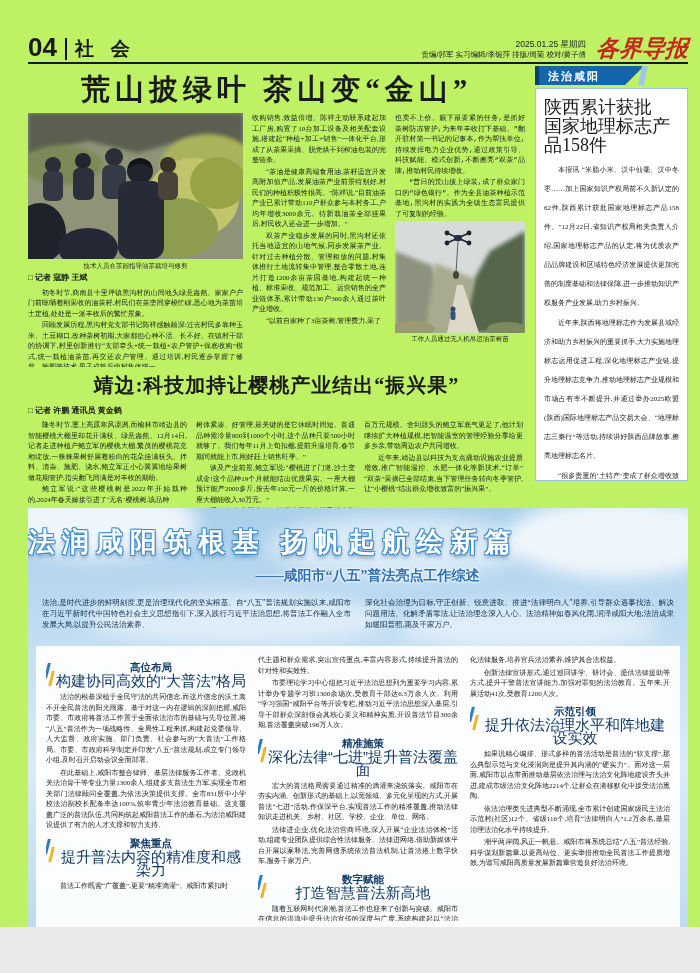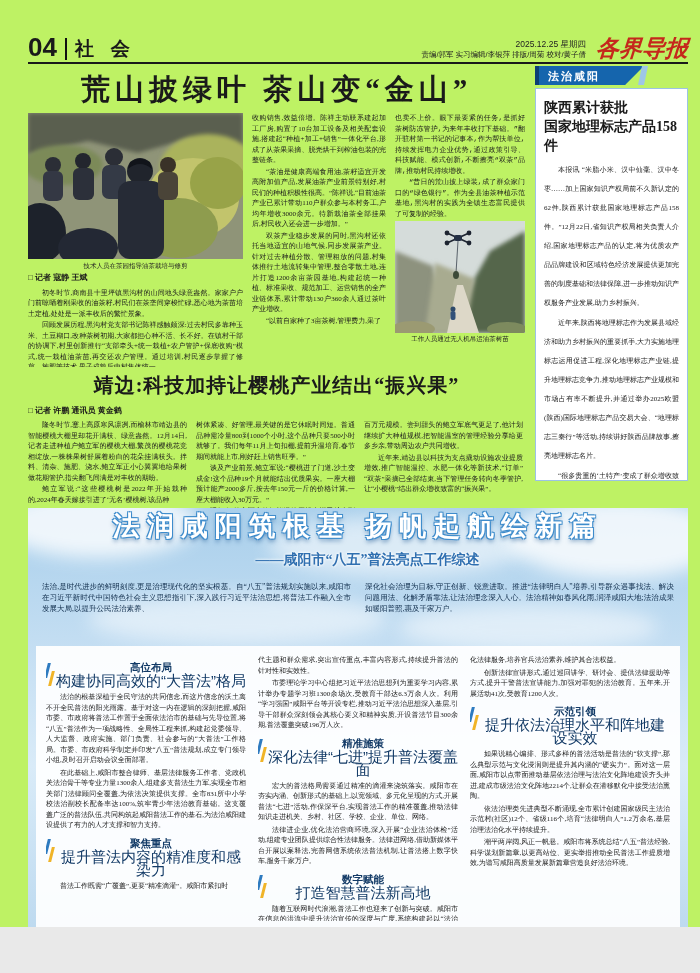--- a/index.html
+++ b/index.html
@@ -41,28 +41,28 @@
   .art2 .c{width:159px;height:88px;}
 
   
   .side{position:absolute;left:535px;top:66px;width:153px;}
   .badge-row{display:flex;align-items:stretch;height:19px;margin-bottom:3px;}
   .badge-dark{width:4px;background:#0d3e74;}
   .badge{background:#1565ad;color:#fff;font-family:"Liberation Sans",sans-serif;font-size:11px;font-weight:bold;
          letter-spacing:2px;padding:3px 10px 0 9px;clip-path:polygon(0 0,100% 0,82% 100%,0 100%);width:86px;}
   .badge-slash{width:10px;background:#9ec6e6;clip-path:polygon(40% 0,100% 0,60% 100%,0 100%);margin-left:-6px;}
   .sidebox{border:1px solid #9cc3e4;padding:7px 8px;height:377px;overflow:hidden;background:#fff;}
-  .sb-title{font-size:14px;font-weight:bold;line-height:19px;margin:2px 0 6px;}
+  .sb-title{font-size:18px;font-weight:normal;line-height:19px;margin:2px 0 6px;}
   .sidebox .para p{margin:0 0 1px;text-indent:2em;font-size:7px;line-height:19px;text-align:justify;}
 
   
   .feat{position:absolute;left:28px;top:508px;width:660px;height:430px;overflow:hidden;
         background:linear-gradient(180deg,#a9cfeb 0%,#c2ddf2 30%,#d9ebf8 60%,#bcd9ef 100%);}
   .cloud{position:absolute;background:#fff;border-radius:50%;filter:blur(9px);opacity:.8;}
-  .feat-title{position:relative;text-align:center;font-family:"Liberation Sans",sans-serif;
+  .feat-title{position:relative;margin-top:16px;font-family:"Liberation Sans",sans-serif;
       font-size:27px;font-weight:bold;letter-spacing:7px;color:#fff;
       text-shadow:-1px -1px 0 #3e8ccc,1px -1px 0 #3e8ccc,-1px 1px 0 #3e8ccc,1px 1px 0 #3e8ccc,0 3px 4px rgba(21,80,140,.55);}
   .feat-sub{position:relative;text-align:center;font-size:14px;font-weight:bold;color:#2f6fb0;margin-top:7px;
       text-shadow:0 0 3px #fff,0 0 3px #fff;margin-left:19px;}
   .intro{position:relative;display:flex;gap:14px;margin:12px 14px 0;font-size:7.5px;line-height:11px;color:#0e2b4a;text-align:justify;}
   .intro div{width:316px;}
   .panel{position:absolute;left:8px;right:8px;top:138px;bottom:8px;background:rgba(255,255,255,.92);padding:9px 10px;}
   .panel .fcols{display:flex;gap:12px;height:266px;}
   .panel .c{width:205px;height:266px;}
   .panel .c p{margin:0 0 2px;}
@@ -85,21 +85,21 @@
 <div class="page">
 
   <div class="hdr">
     <div class="hdr-left">
       <span class="pageno">04</span>
       <span class="hdr-bar"></span>
       <span class="secname">社 会</span>
     </div>
     <div class="hdr-right">
       <div class="hdr-lines">
-        <div class="hdr-date">2025.12.25 星期四</div>
+        <div class="hdr-date">2025.01.25 星期四</div>
         <div class="hdr-staff">责编/郭军  实习编辑/李银萍  排版/周菊  校对/黄子倩</div>
       </div>
       <div class="masthead">各界导报</div>
     </div>
   </div>
   <div class="hdr-rule"></div>
 
   <div class="art1">
     <h1>荒山披绿叶 茶山变“金山”</h1>
     <div class="cols">

